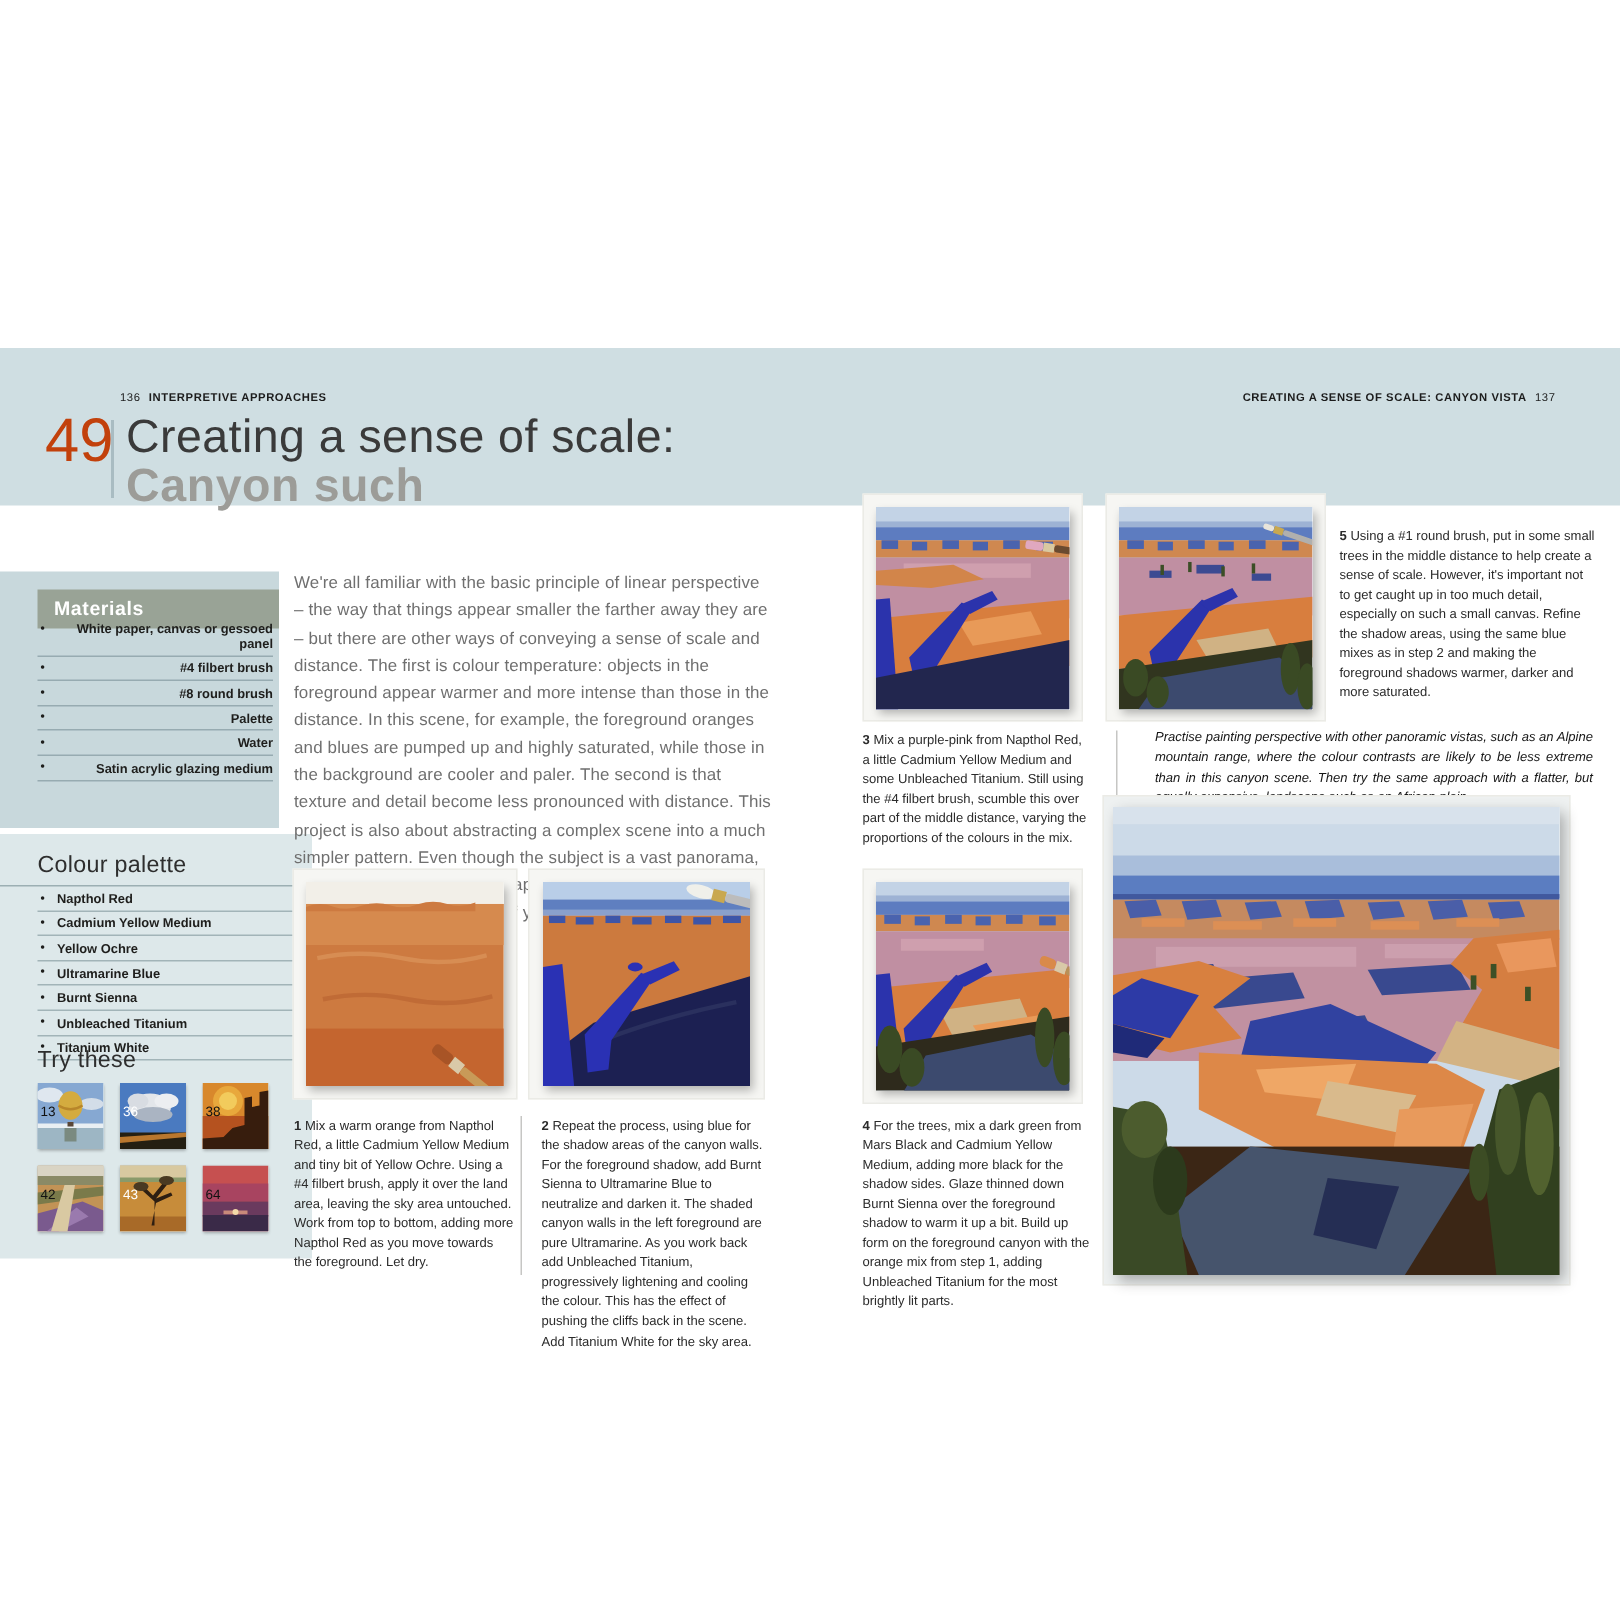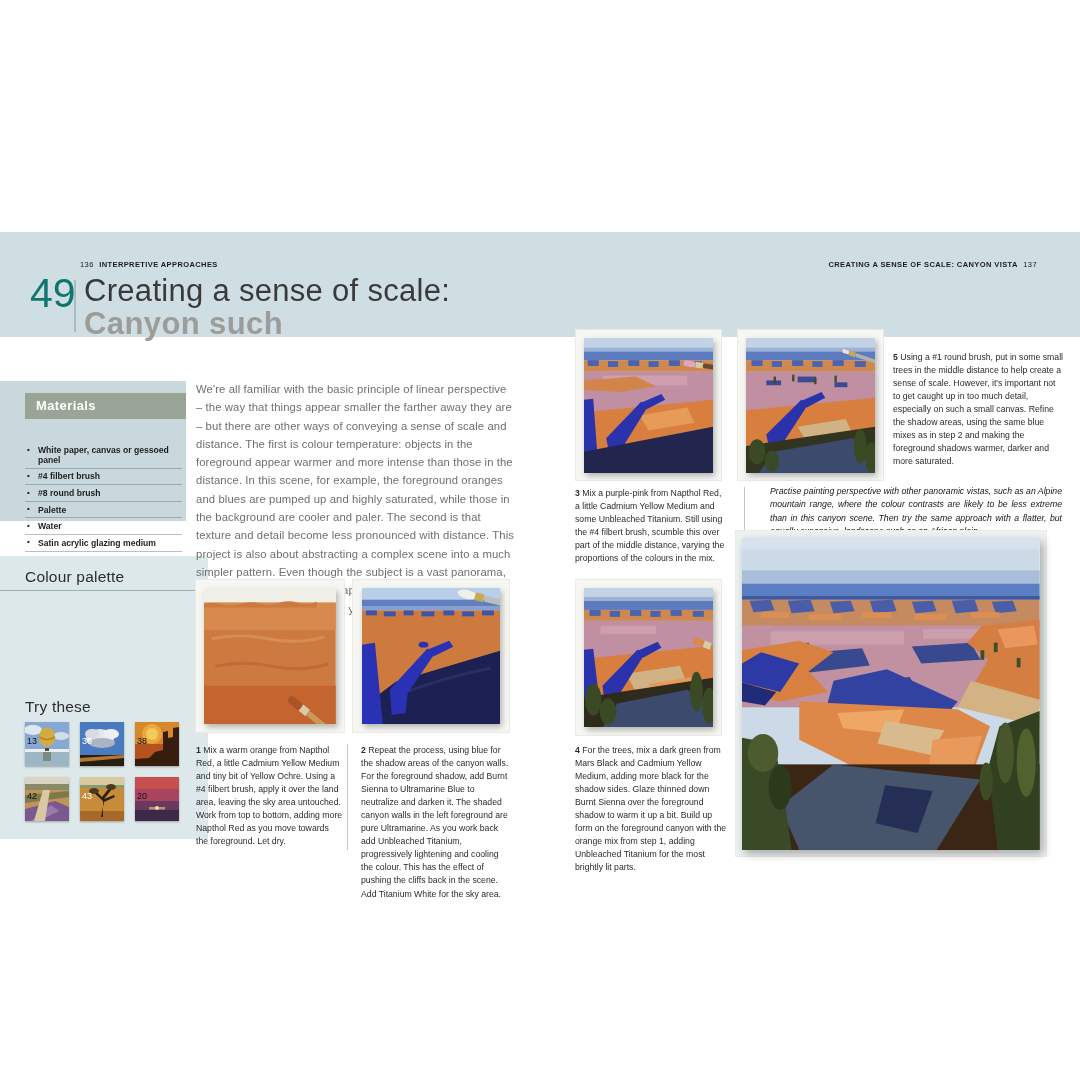--- a/index.html
+++ b/index.html
@@ -4,27 +4,27 @@
 <style>
   html,body{margin:0;padding:0;background:#ffffff;}
   body{width:1080px;height:1080px;position:relative;overflow:hidden;
        font-family:"Liberation Sans", sans-serif;-webkit-font-smoothing:antialiased;}
 
   
   .band{position:absolute;left:0;top:232px;width:1080px;height:105px;background:#cfdee2;}
   .runhead{position:absolute;top:28px;font-size:7.5px;letter-spacing:.4px;color:#1c1c1c;white-space:nowrap;margin-left:40px;}
   .runhead .folio{font-weight:normal;margin:0 3px;}
   .runhead .rh{font-weight:bold;}
-  .lesson-num{position:absolute;left:30px;top:38px;font-size:41px;color:#0f766e;font-weight:normal;}
+  .lesson-num{position:absolute;left:30px;top:38px;font-size:41px;color:#c2410c;font-weight:normal;}
   .title-rule{position:absolute;left:74px;top:48px;width:1.5px;height:52px;background:#a9bcc2;}
   .title1{position:absolute;left:84px;top:41px;font-size:31px;color:#3a3a3a;letter-spacing:.3px;white-space:nowrap;}
   .title2{position:absolute;left:84px;top:74px;font-size:31px;color:#9c9c98;font-weight:bold;letter-spacing:.4px;white-space:nowrap;}
 
   
-  .side-a{position:absolute;left:0;top:381px;width:186px;height:140px;background:#c8d8dc;}
+  .side-a{position:absolute;left:0;top:381px;width:186px;height:171px;background:#c8d8dc;}
   .side-b{position:absolute;left:0;top:556px;width:208px;height:283px;background:#dde8ea;}
   .mat-head{position:absolute;left:25px;top:12px;width:161px;height:26px;background:#99a396;
             color:#ffffff;font-weight:bold;font-size:13px;line-height:26px;padding-left:11px;
             box-sizing:border-box;letter-spacing:.4px;}
   ul.side-list{list-style:none;margin:0;padding:0;position:absolute;left:25px;right:4px;}
   ul.side-list li{position:relative;font-size:8.6px;font-weight:bold;color:#1e1e1c;
                   padding:2.8px 0 2.8px 13px;border-bottom:1px solid rgba(92,118,124,.45);}
   ul.side-list li::before{content:"•";position:absolute;left:2px;top:2.5px;font-size:8px;color:#1e1e1c;}
   .side-heading{position:absolute;left:25px;font-size:15.5px;color:#2e2e2e;letter-spacing:.2px;}
   .head-rule{position:absolute;left:0;right:0;height:1px;background:rgba(92,118,124,.5);}
@@ -64,33 +64,42 @@
     <span class="folio">137</span>
   </div>
   <div class="lesson-num">49</div>
   <div class="title-rule"></div>
   <div class="title1">Creating a sense of scale:</div>
   <div class="title2">Canyon such</div>
 </div>
 
 <div class="side-a">
   <div class="mat-head">Materials</div>
-  <ul class="side-list" style="top:61px;">
+  <ul class="side-list" style="top:30px;text-align:right;">
     <li>White paper, canvas or gessoed panel</li>
     <li>#4 filbert brush</li>
     <li>#8 round brush</li>
     <li>Palette</li>
     <li>Water</li>
     <li>Satin acrylic glazing medium</li>
   </ul>
 </div>
 
 <div class="side-b">
   <div class="side-heading" style="top:12px;">Colour palette</div>
   <div class="head-rule" style="top:34px;"></div>
+  <ul class="side-list" style="top:35px;">
+    <li>Napthol Red</li>
+    <li>Cadmium Yellow Medium</li>
+    <li>Yellow Ochre</li>
+    <li>Ultramarine Blue</li>
+    <li>Burnt Sienna</li>
+    <li>Unbleached Titanium</li>
+    <li>Titanium White</li>
+  </ul>
   <div class="side-heading" style="top:142px;">Try these</div>
 </div>
 
 <div class="thumb-grid">
   <div class="thumb">
     <svg viewBox="0 0 44 44">
       <rect width="44" height="44" fill="#86a8d2"></rect>
       <ellipse cx="8" cy="8" rx="9" ry="5" fill="#dfe7ef"></ellipse>
       <ellipse cx="36" cy="14" rx="8" ry="4" fill="#d3dde8"></ellipse>
       <rect y="27" width="44" height="3" fill="#e9eff3"></rect>
@@ -150,21 +159,21 @@
   </div>
   <div class="thumb">
     <svg viewBox="0 0 44 44">
       <rect width="44" height="44" fill="#c65050"></rect>
       <rect y="12" width="44" height="12" fill="#a84460"></rect>
       <rect y="24" width="44" height="10" fill="#6a3a5e"></rect>
       <rect y="33" width="44" height="11" fill="#3a2a48"></rect>
       <rect x="14" y="30" width="16" height="2.5" fill="#c88a7a"></rect>
       <circle cx="22" cy="31" r="2" fill="#f2d9a8"></circle>
     </svg>
-    <span class="num" style="color:#111;">20</span>
+    <span class="num" style="color:#111;">64</span>
   </div>
 </div>
 
 <div class="intro">We're all familiar with the basic principle of linear perspective – the way that things appear smaller the farther away they are – but there are other ways of conveying a sense of scale and distance. The first is colour temperature: objects in the foreground appear warmer and more intense than those in the distance. In this scene, for example, the foreground oranges and blues are pumped up and highly saturated, while those in the background are cooler and paler. The second is that texture and detail become less pronounced with distance. This project is also about abstracting a complex scene into a much simpler pattern. Even though the subject is a vast panorama, you can reduce it to basic shapes and blocks of colour, even moving towards abstraction if you so choose.</div>
 
 <figure class="photo" style="left:195px;top:579px;width:150px;height:154px;margin:0;">
   <div class="canvas">
     <svg viewBox="0 0 140 140" preserveAspectRatio="none">
       <rect width="140" height="140" fill="#f2efe8"></rect>
       <rect y="15" width="140" height="125" fill="#cd7a40"></rect>

